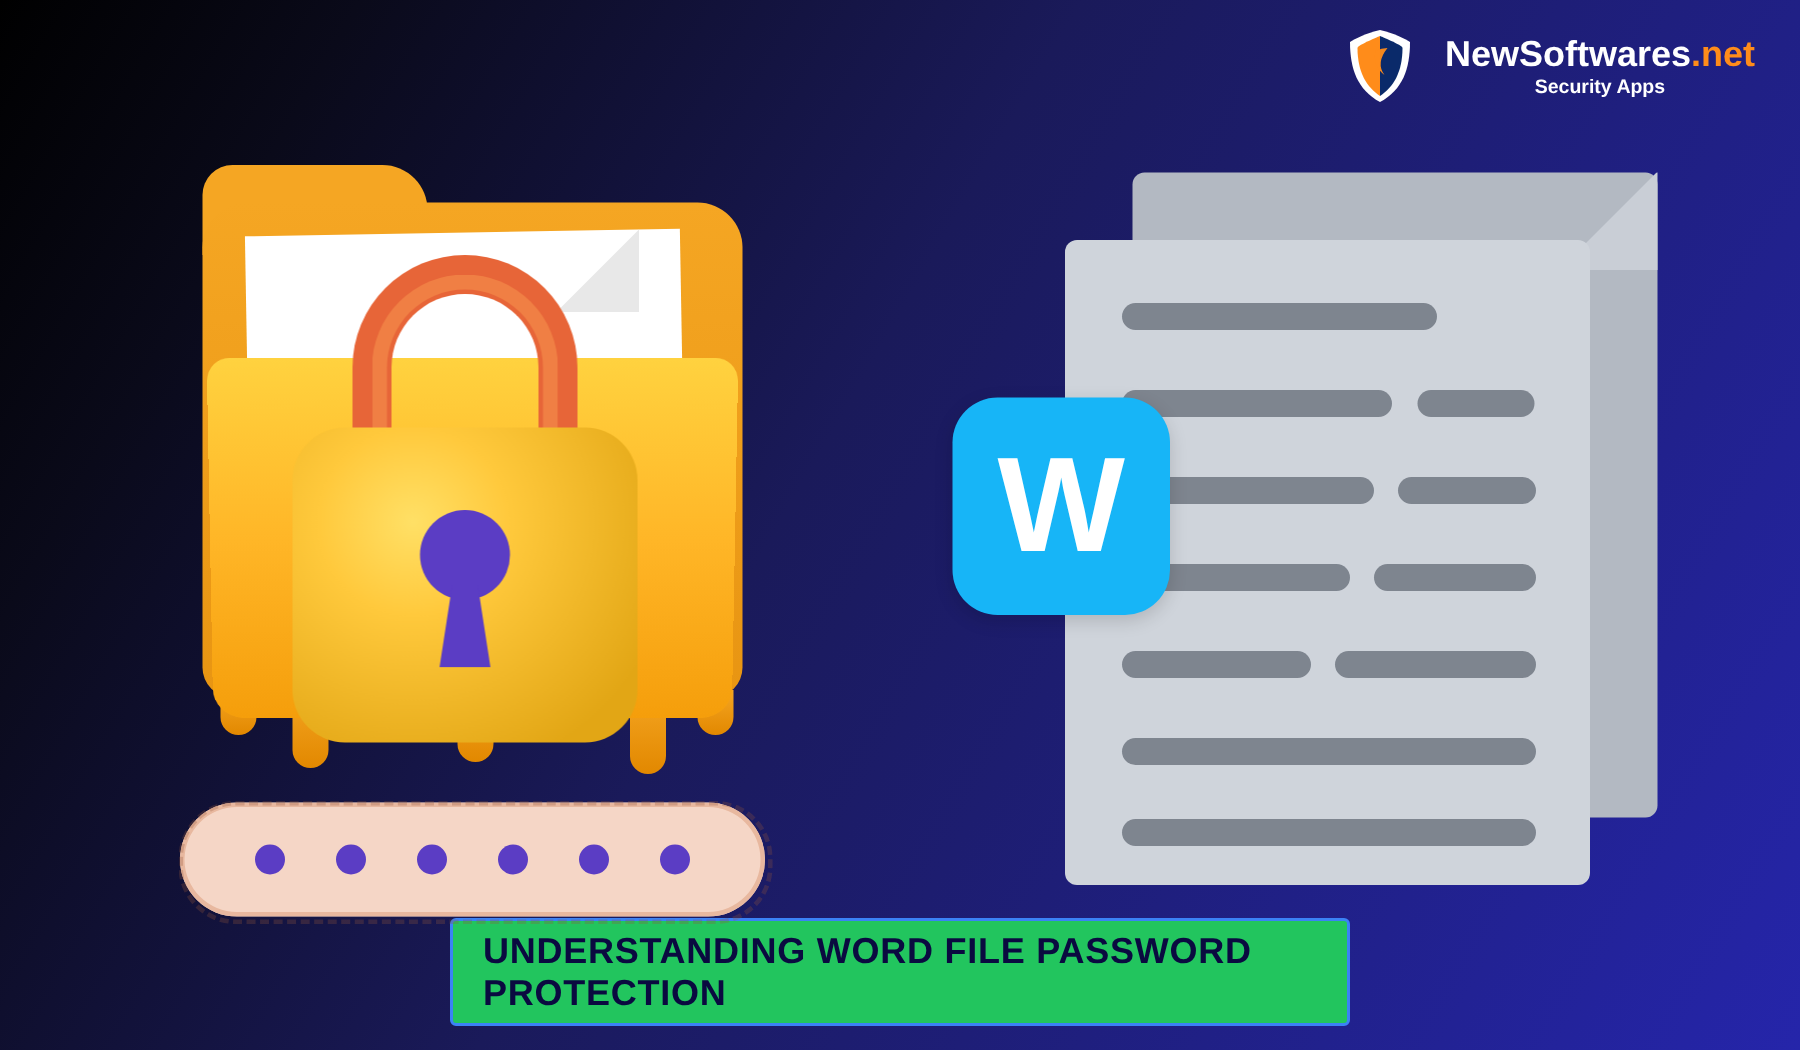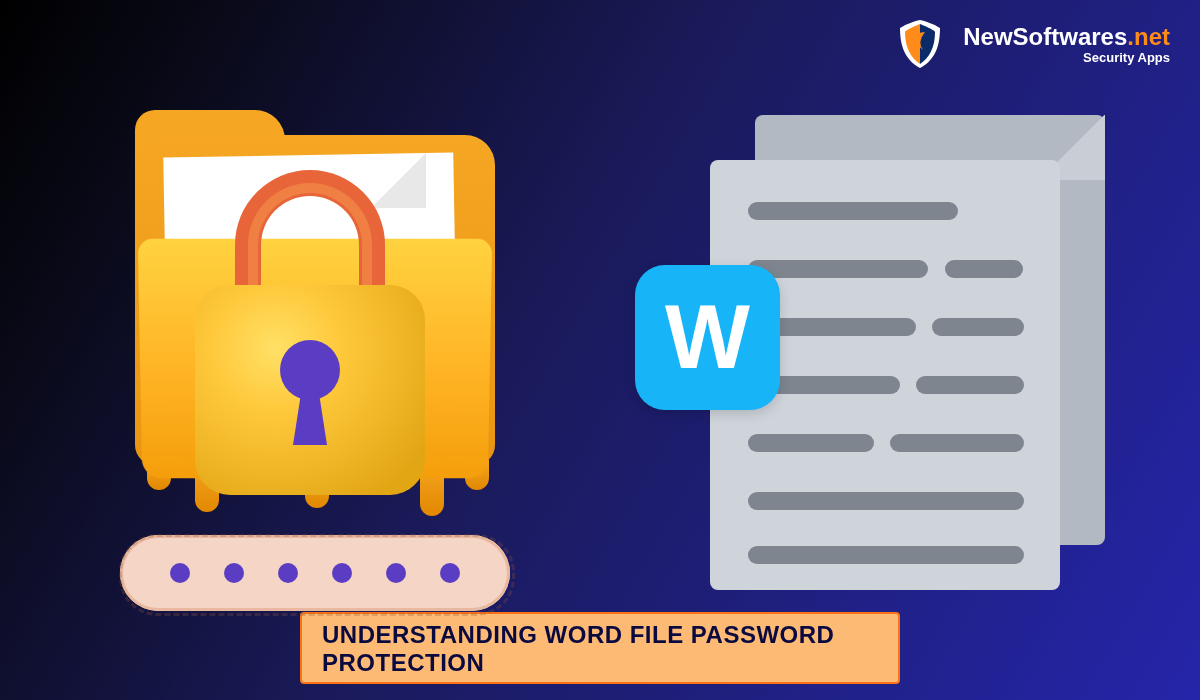--- a/index.html
+++ b/index.html
@@ -32,21 +32,21 @@
   }
   .logo-main {
     font-size: 24px;
     font-weight: bold;
     color: #ffffff;
   }
   .logo-suffix { color: #ff8c1a; }
   .logo-sub {
     font-size: 13px;
     color: #ffffff;
-    text-align: right;
+    text-align: center;
     margin-top: 2px;
     font-weight: 600;
   }
 
   
   .left-illustration {
     position: absolute;
     left: 80px;
     top: 95px;
     width: 440px;
@@ -294,28 +294,28 @@
     font-weight: 600;
     font-family: Arial, sans-serif;
   }
 
   
   .caption {
     position: absolute;
     bottom: 16px;
     left: 50%;
     transform: translateX(-50%);
-    background: #fdba74;
+    background: #22c55e;
     color: #0a0a40;
     font-weight: 900;
     font-size: 24px;
     letter-spacing: 0.5px;
     padding: 7px 20px 5px 20px;
     border-radius: 4px;
-    border: 2px solid #f97316;
+    border: 2px solid #3b82f6;
     font-family: Arial Black, Arial, sans-serif;
   }
 </style>
 </head>
 <body>
 
 <div class="logo">
   <svg class="logo-mark" viewBox="0 0 46 52">
     <path d="M23 2 C32 4 40 8 43 10 C43 28 38 42 23 50 C8 42 3 28 3 10 C6 8 14 4 23 2 Z" fill="#ffffff"></path>
     <path d="M23 6 C23 6 8 12 8 14 C8 30 14 40 23 46 Z" fill="#ff8c1a"></path>

